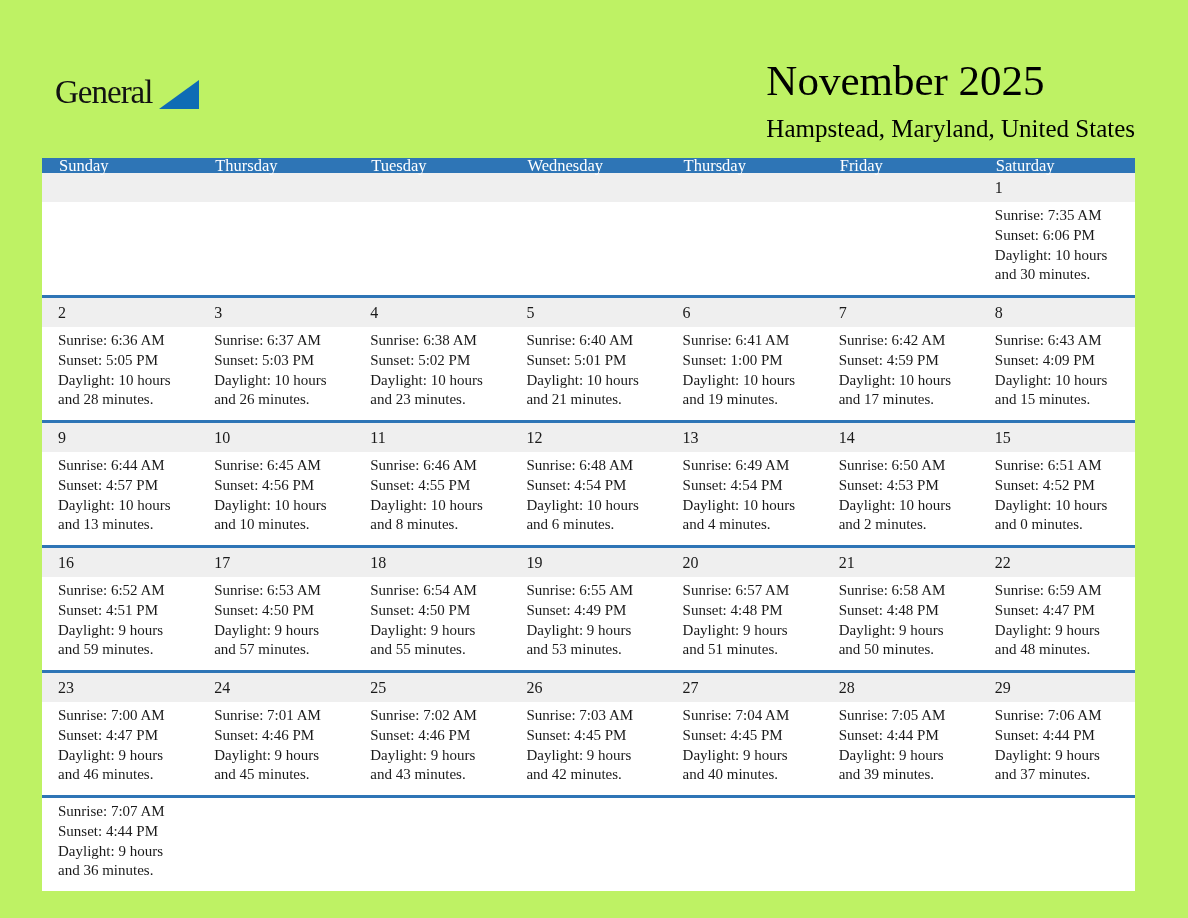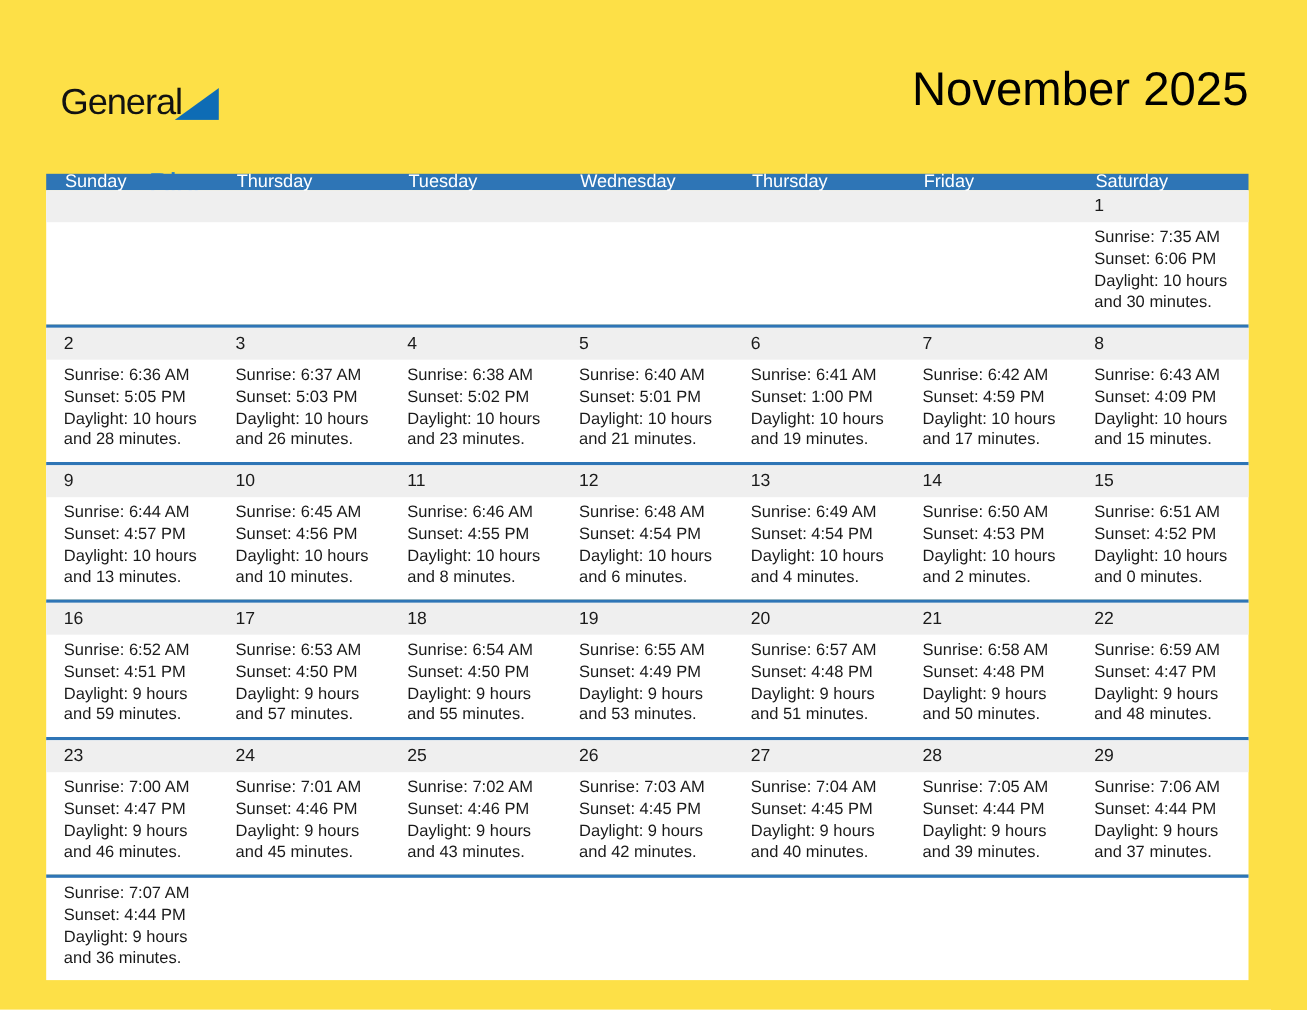--- a/index.html
+++ b/index.html
@@ -1,20 +1,20 @@
 <!DOCTYPE html>
 <html><head>
 <meta charset="utf-8">
 <style>
   html,body { margin:0; padding:0; background:#ffffff; }
   .page {
     position:relative;
     width:1188px; height:918px;
-    background:#fde047;
-    font-family:Liberation Sans, sans-serif;
+    background:#bef264;
+    font-family:Liberation Serif, serif;
     overflow:hidden;
   }
 
   
   .logo { position:absolute; left:55px; top:76px; width:220px; height:70px; }
   .logo-general {
     position:absolute; left:0; top:0;
     font-size:33px; line-height:33px; color:#121212; letter-spacing:-1px;
   }
   .logo-triangle {
@@ -66,20 +66,21 @@
 <div class="page" style="--header-blue: #2E75B6; --line-blue: #2E75B6; --band-gray: #EFEFEF; --logo-blue: #1B7FD0; --logo-triangle: #0E6CB5;">
 
   <div class="logo">
     <div class="logo-general">General</div>
     <div class="logo-triangle"></div>
     <div class="logo-blue">Blue</div>
   </div>
 
   <div class="titles">
     <div class="title">November 2025</div>
+    <div class="subtitle">Hampstead, Maryland, United States</div>
   </div>
 
   <div class="calendar">
     <div class="weekday-row" id="weekday-row">
         <div class="weekday">Sunday</div>
         <div class="weekday">Thursday</div>
         <div class="weekday">Tuesday</div>
         <div class="weekday">Wednesday</div>
         <div class="weekday">Thursday</div>
         <div class="weekday">Friday</div>

